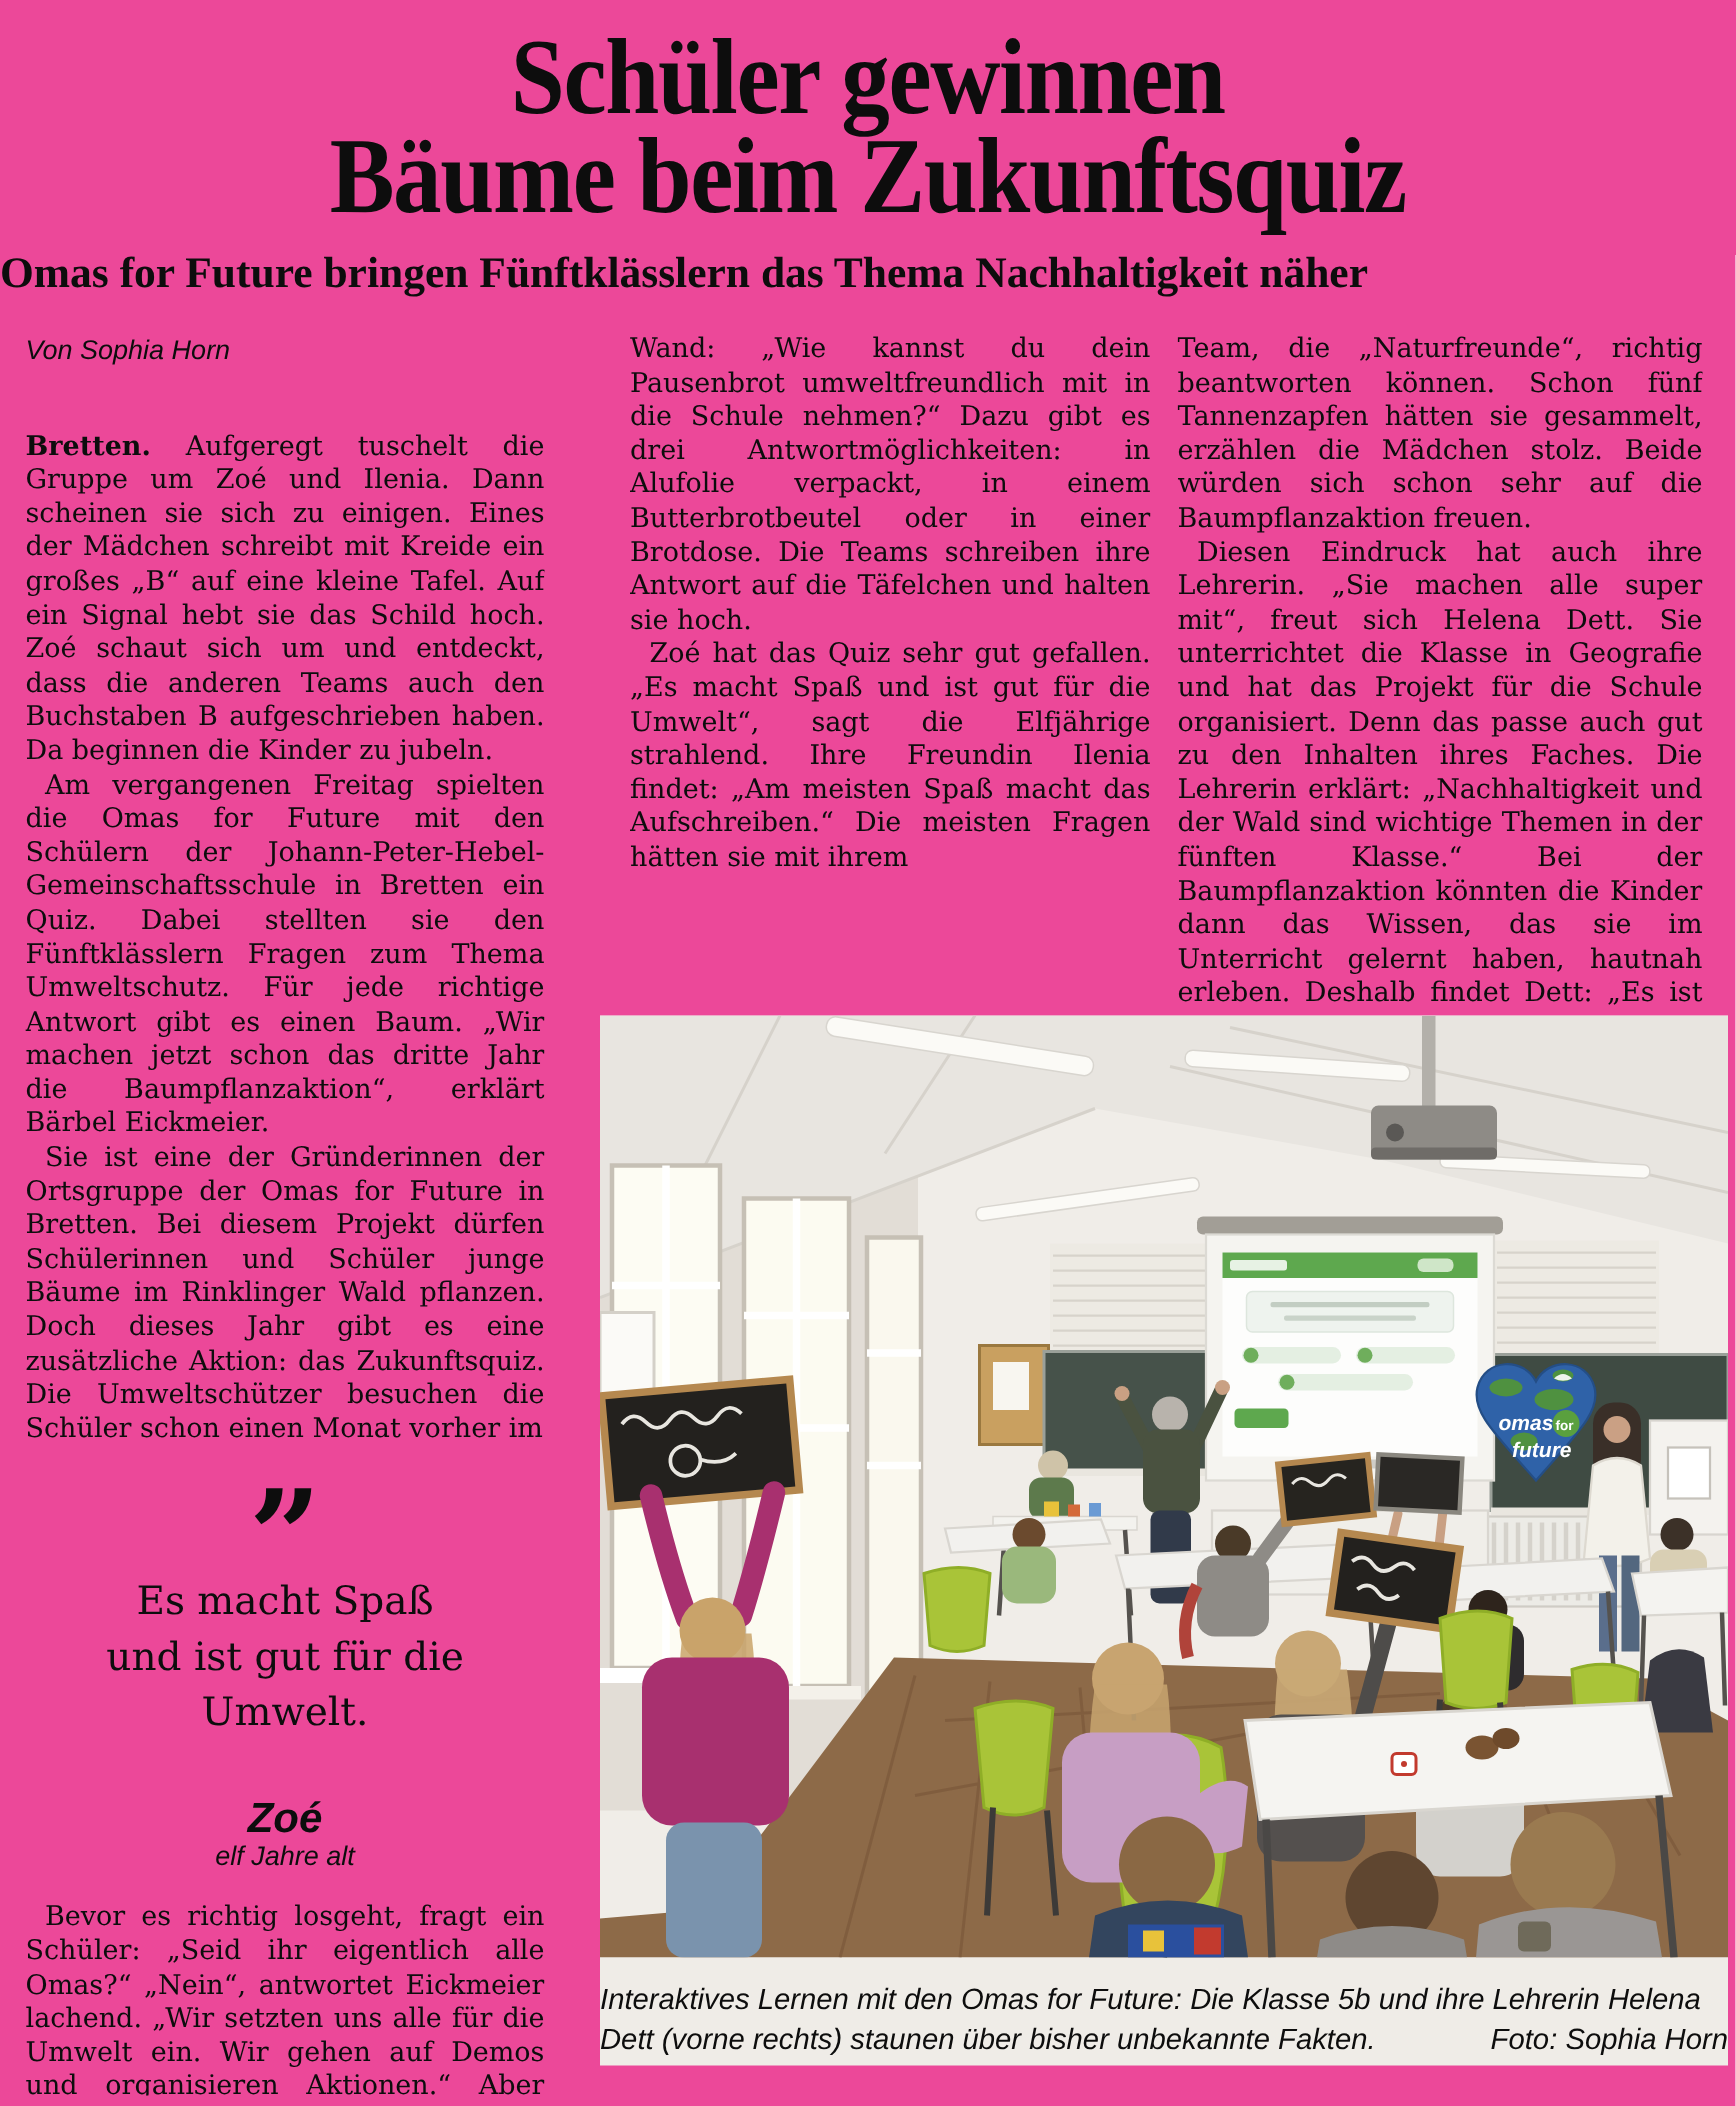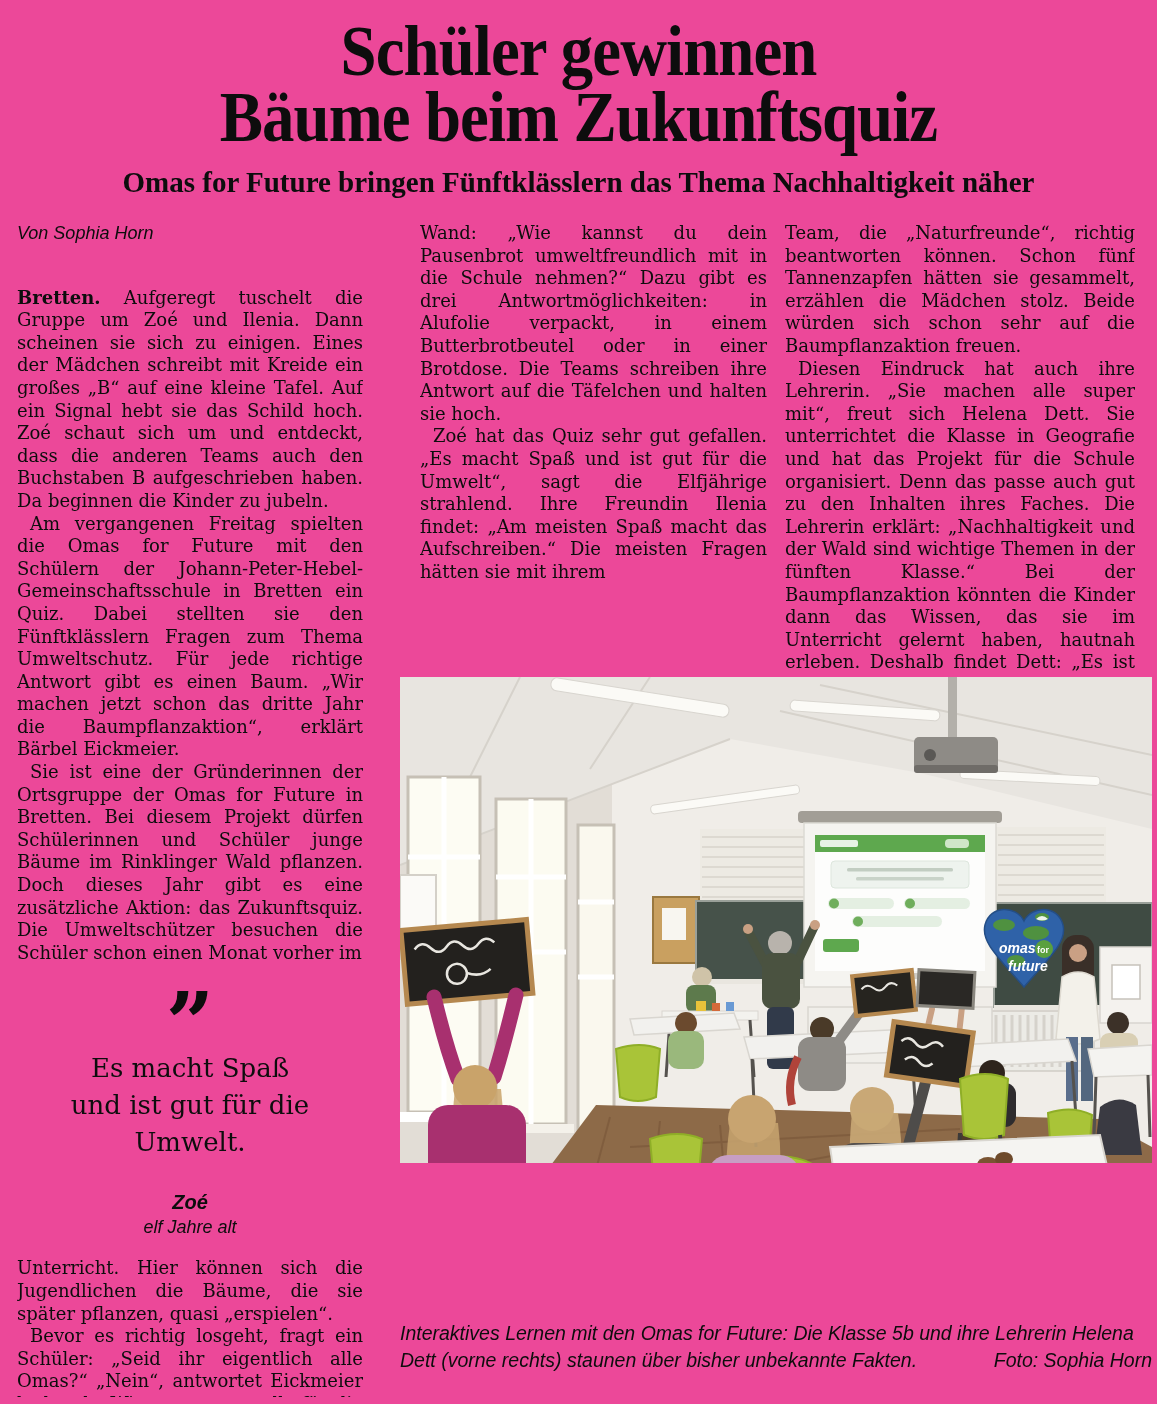--- a/index.html
+++ b/index.html
@@ -9,21 +9,21 @@
     background:#ec4899; color:#0d0d0d; overflow:hidden;
     font-family:"DejaVu Serif", serif;
   }
   .headline {
     position:absolute; left:0; top:18px; width:1157px; text-align:center;
     font-family:"Liberation Serif", serif; font-weight:bold;
     font-size:72px; line-height:66px; letter-spacing:-1px;
     transform:scaleX(0.9); transform-origin:center top;
   }
   .subhead {
-    position:absolute; left:0; top:166px; width:1157px; text-align:center;
+    position:absolute; left:0; top:166px; width:1157px; 
     font-family:"Liberation Serif", serif; font-weight:bold; font-size:29px;
   }
   .col {
     position:absolute; top:222px;
     font-size:18px; line-height:22.6px; text-align:justify;
     hyphens:auto; -webkit-hyphens:auto; overflow:hidden;
   }
   .col1 { left:17px;  width:346px; height:1175px; }
   .col2 { left:400px; width:347px; height:450px;margin-left:20px; }
   .col3 { left:785px; width:350px; height:450px; }
@@ -33,29 +33,29 @@
   }
   .col p.indent { text-indent:13px; }
   .lead-in { font-weight:bold; }
   .pullquote { margin:24px 0 18px 0; text-align:center; }
   .pq-mark {
     font-family:"DejaVu Serif", serif; font-weight:bold;
     font-size:84px; line-height:0.85; height:62px; overflow:hidden;
   }
   .pq-line { font-size:26px; line-height:37px; }
   .pq-name {
-    margin-top:28px; font-family:"Liberation Sans", sans-serif;
-    font-weight:bold; font-style:italic; font-size:20px; line-height:26px;
+    margin-top:38px; font-family:"Liberation Sans", sans-serif;
+    font-weight:bold; font-style:italic; font-size:28px; line-height:26px;
   }
   .pq-detail {
     font-family:"Liberation Sans", sans-serif; font-style:italic;
     font-size:18px; line-height:24px;
   }
   .photo {
-    position:absolute; left:400px; top:677px; width:752px; height:486px;
+    position:absolute; left:400px; top:677px; width:752px; height:700px;
     background:#efece7; overflow:hidden;
   }
   .photo svg { display:block; }
   .caption {
     position:absolute; left:400px; top:1320px; width:752px;
     font-family:"Liberation Sans", sans-serif; font-style:italic;
     font-size:19.5px; line-height:27px; text-align:left;
   }
   .caption .credit { position:absolute; right:0; top:27px; }
   .logo-word { font-family:"Liberation Sans", sans-serif; font-weight:bold; fill:#ffffff; }
@@ -80,21 +80,20 @@
 
     <div class="pullquote">
       <div class="pq-mark">”</div>
       <div class="pq-line">Es macht Spaß</div>
       <div class="pq-line">und ist gut für die</div>
       <div class="pq-line">Umwelt.</div>
       <div class="pq-name">Zoé</div>
       <div class="pq-detail">elf Jahre alt</div>
     </div>
 
-    <p>Unterricht. Hier können sich die Jugendlichen die Bäume, die sie später pflanzen, quasi „erspielen“.</p>
     <p class="indent">Bevor es richtig losgeht, fragt ein Schüler: „Seid ihr eigentlich alle Omas?“ „Nein“, antwortet Eickmeier lachend. „Wir setzten uns alle für die Umwelt ein. Wir gehen auf Demos und organisieren Aktionen.“ Aber Enkelkinder müsse man nicht haben. Sie ergänzt: „Bei uns machen sogar Opas mit.“ Mit einem Beamer projizieren die Ehrenamtlichen die erste Frage an die</p>
   </div>
 
   <div class="col col2">
     <p>Wand: „Wie kannst du dein Pausenbrot umweltfreundlich mit in die Schule nehmen?“ Dazu gibt es drei Antwortmöglichkeiten: in Alufolie verpackt, in einem Butterbrotbeutel oder in einer Brotdose. Die Teams schreiben ihre Antwort auf die Täfelchen und halten sie hoch.</p>
     <p class="indent">Zoé hat das Quiz sehr gut gefallen. „Es macht Spaß und ist gut für die Umwelt“, sagt die Elfjährige strahlend. Ihre Freundin Ilenia findet: „Am meisten Spaß macht das Aufschreiben.“ Die meisten Fragen hätten sie mit ihrem</p>
   </div>
 
   <div class="col col3">
     <p>Team, die „Naturfreunde“, richtig beantworten können. Schon fünf Tannenzapfen hätten sie gesammelt, erzählen die Mädchen stolz. Beide würden sich schon sehr auf die Baumpflanzaktion freuen.</p>

